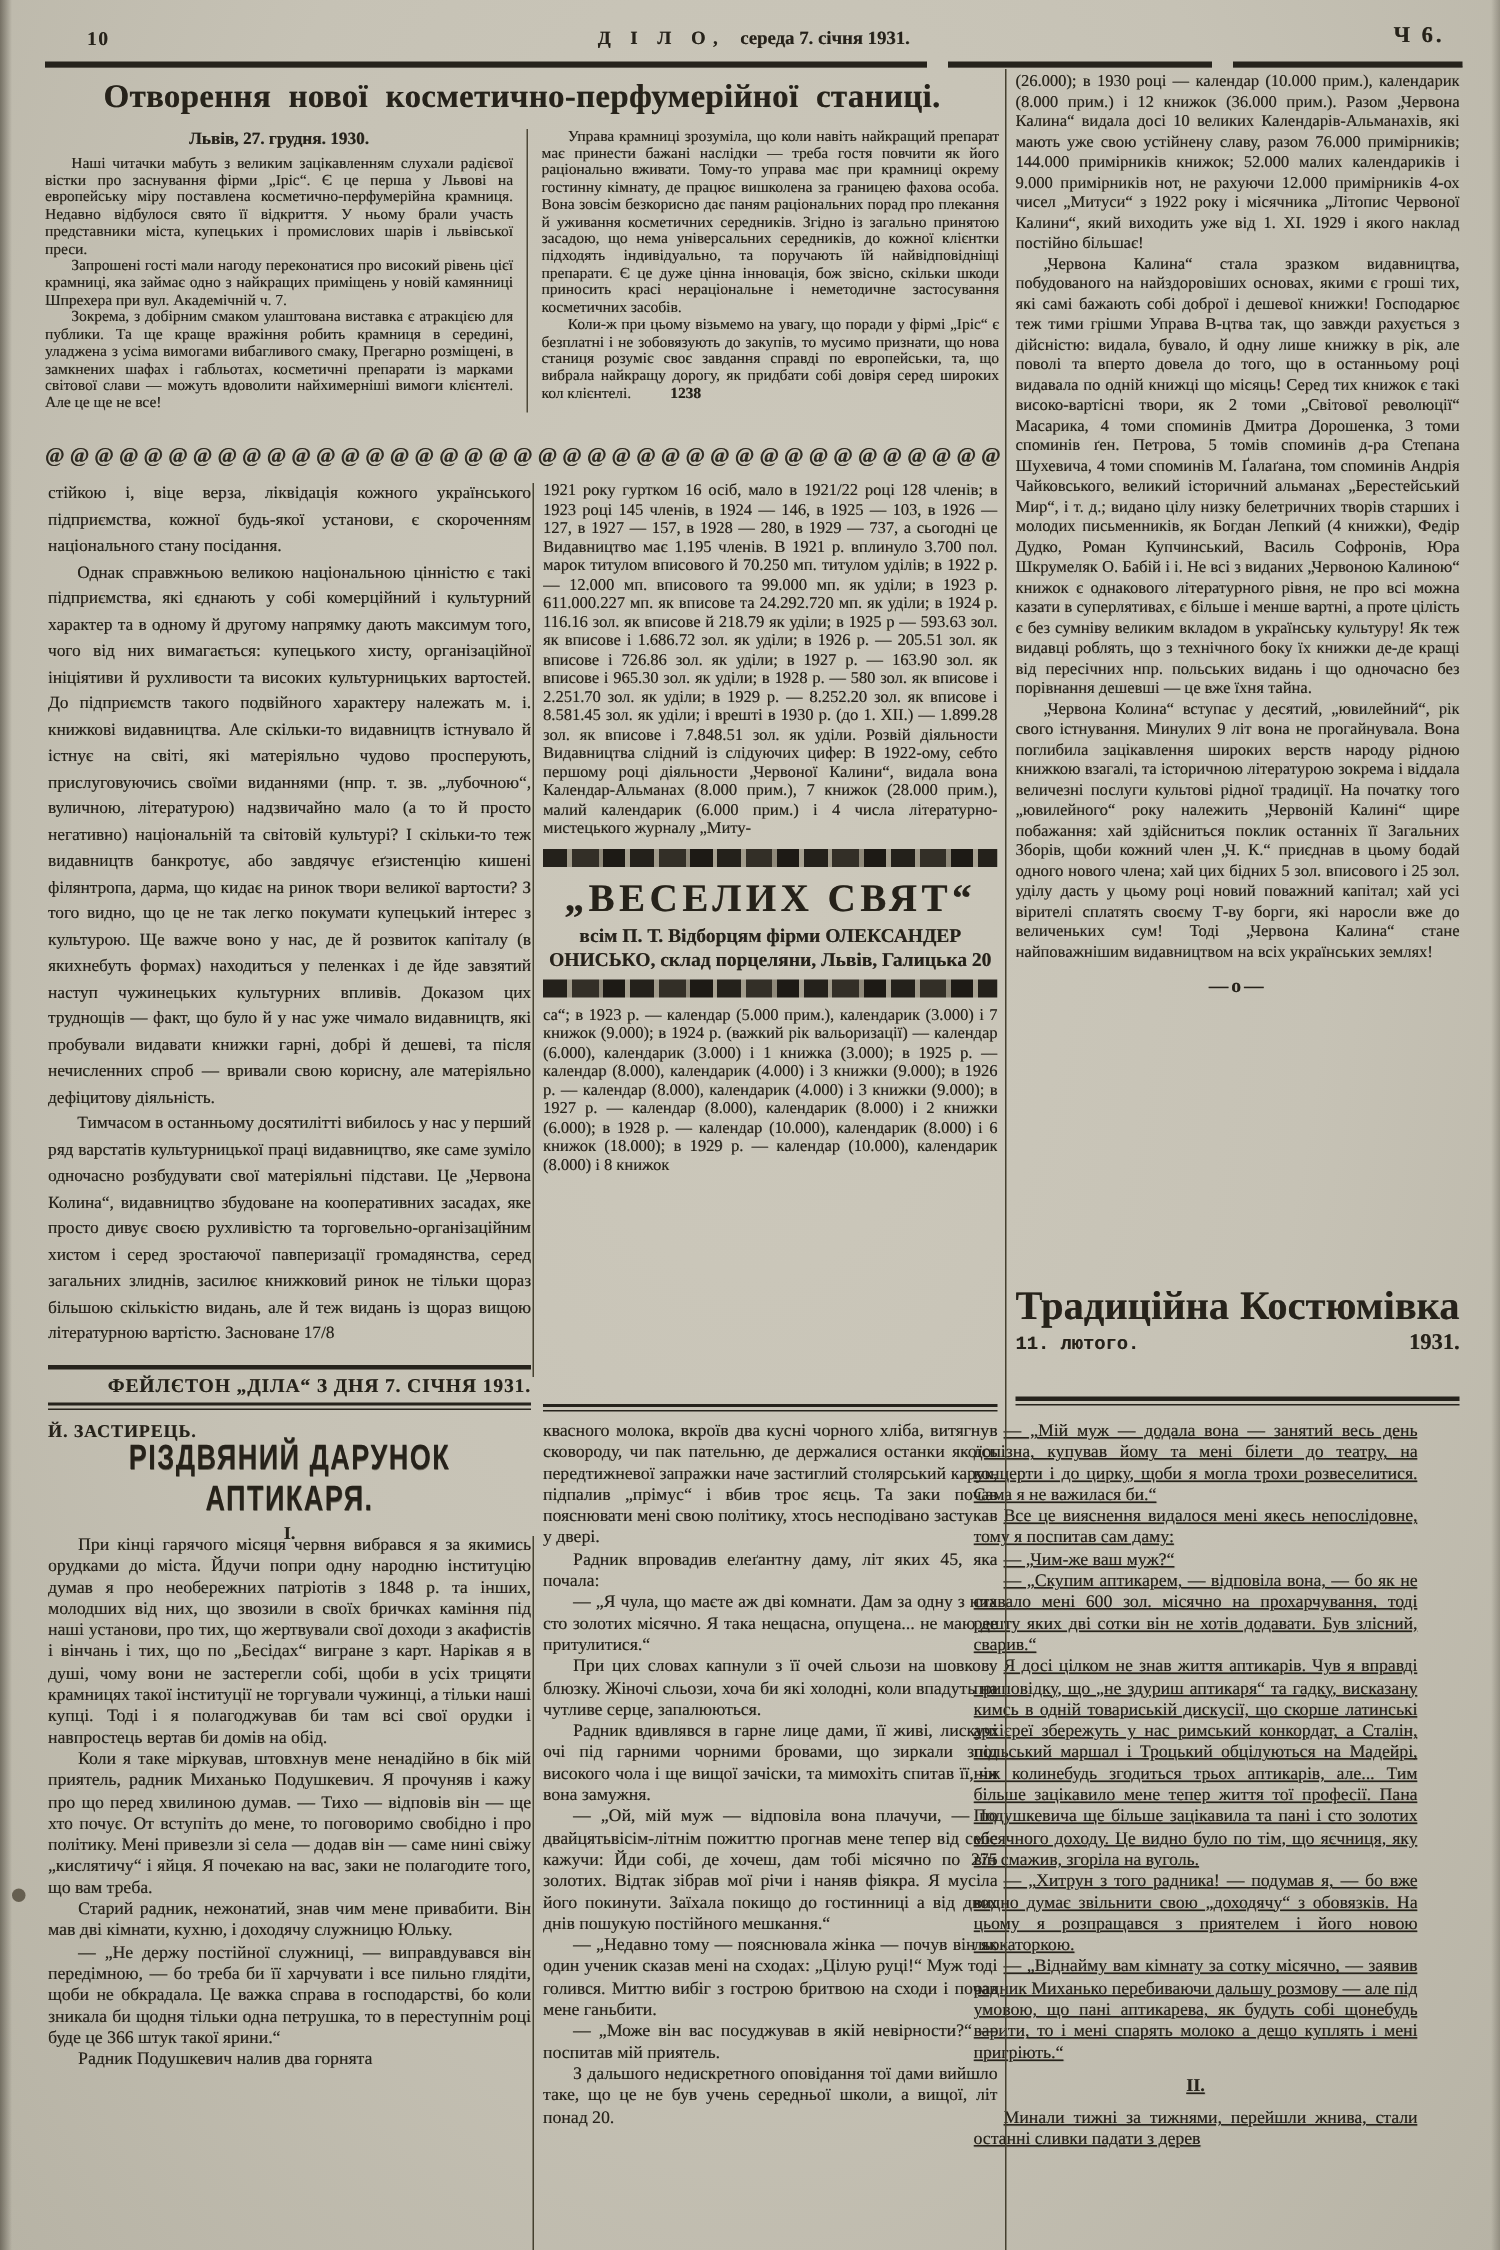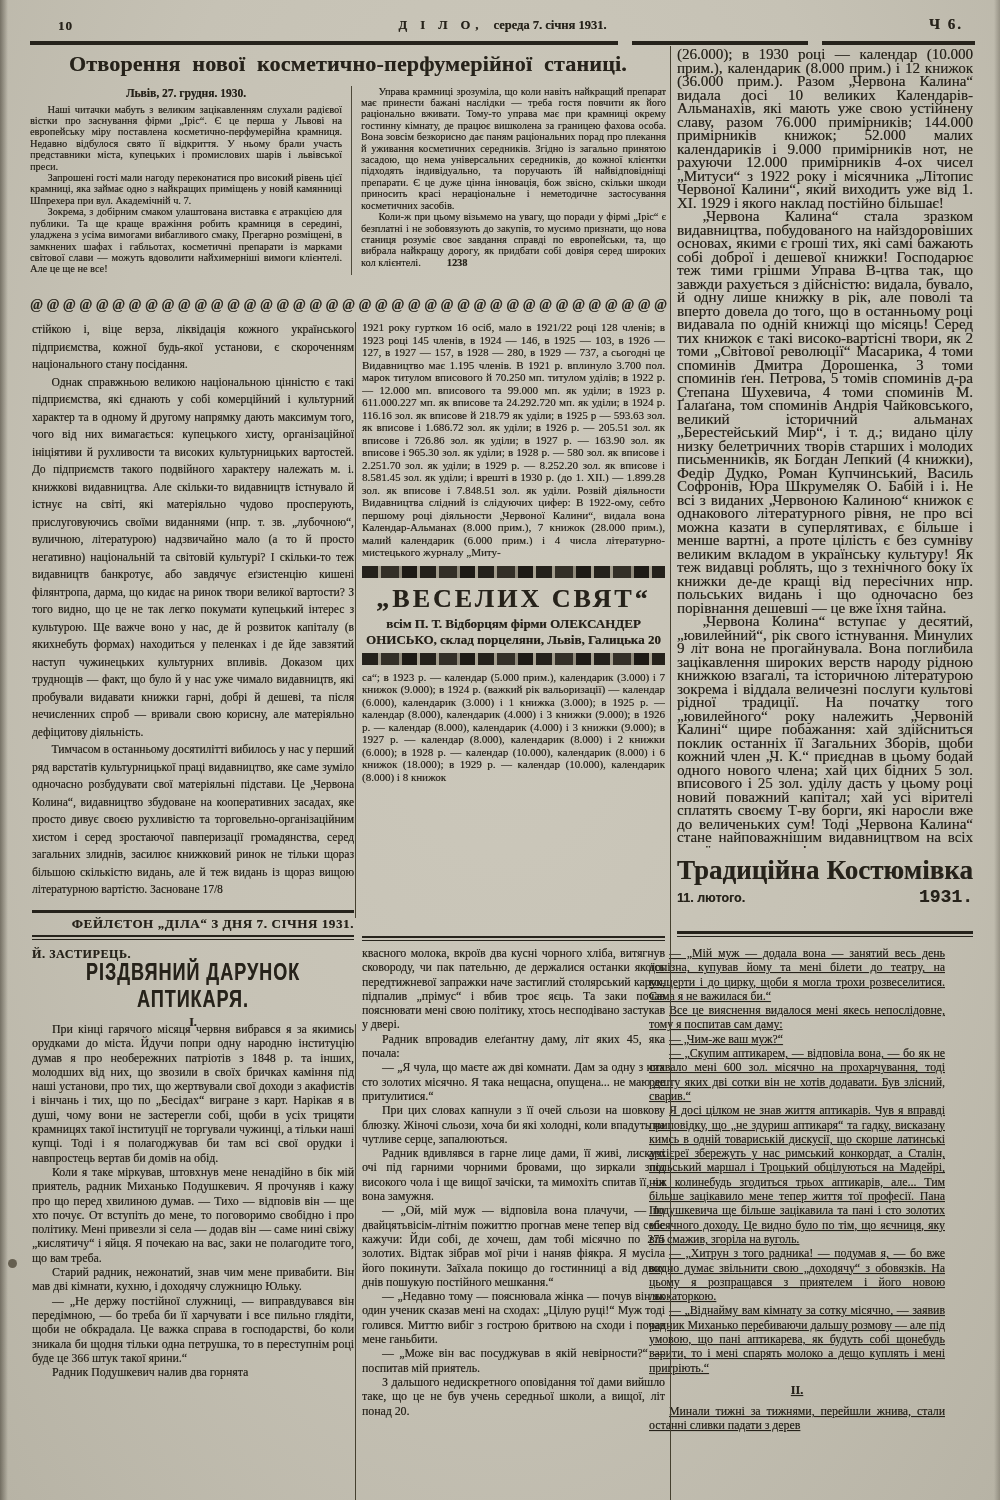--- a/index.html
+++ b/index.html
@@ -45,36 +45,36 @@
   .ornament-row{position:absolute;top:297px;left:30px;width:638px;height:19px;overflow:hidden;
     white-space:nowrap;font-weight:bold;font-size:14px;letter-spacing:3.4px;color:#2e2a21;}
 
   
   .col{position:absolute;overflow:hidden;}
   .col-left-body{top:321px;left:32px;width:322px;height:598px;}
   .col-left-body p{font-size:11.5px;line-height:17.5px;}
   .col-mid-body{top:321px;left:362px;width:303px;height:616px;}
   .col-mid-body p{font-size:11px;line-height:12.5px;}
   .col-right-body{top:48px;left:677px;width:296px;height:800px;}
-  .col-right-body p{font-size:15px;line-height:13.5px;}
+  .col-right-body p{font-size:11px;line-height:13.5px;}
   .end-mark{text-align:center;font-weight:bold;font-size:13px;margin-top:7px;letter-spacing:2px;}
 
   
   .ad{margin:7px 0 6px 0;}
   .deco-band{height:12px;margin:2px 0;
     background:repeating-linear-gradient(90deg,#24211b 0 16px,#a29c8c 16px 19px,#332f27 19px 37px,#8f897a 37px 40px,#1d1a15 40px 55px,#a8a292 55px 58px);}
   .ad-title{text-align:center;font-weight:bold;font-size:26px;letter-spacing:3px;margin:6px 0 2px 0;}
   .ad-body{text-align:center;font-weight:bold;font-size:13px;line-height:16px;margin-bottom:5px;}
 
   
   .event{position:absolute;top:856px;left:677px;width:296px;}
   .event h2{margin:0;font-size:27px;line-height:1.05;text-align:justify;text-align-last:justify;font-weight:bold;}
   .event-row{display:flex;justify-content:space-between;align-items:baseline;margin-top:3px;font-weight:bold;}
-  .event-date{font-size:12.5px;font-family:Liberation Sans, sans-serif;}
-  .event-year{font-size:18px;font-family:Liberation Mono, monospace;text-align:center;}
+  .event-date{font-size:12.5px;font-family:Liberation Mono, monospace;}
+  .event-year{font-size:15px;font-family:Liberation Serif, serif;text-align:center;}
   .hr-right-event{position:absolute;top:931px;left:677px;width:296px;border-top:3px solid #26231c;border-bottom:1px solid #26231c;height:2px;}
 
   
   .vrule{position:absolute;width:1px;background:#45402f;}
   #vrule-body{left:355px;top:322px;height:596px;}
   #vrule-feu{left:355px;top:1024px;height:476px;}
   #vrule-right{left:670px;top:46px;height:1454px;}
   .hr-mid-feu{position:absolute;top:936px;left:362px;width:303px;border-top:2px solid #26231c;border-bottom:1px solid #26231c;height:2px;}
 
   

